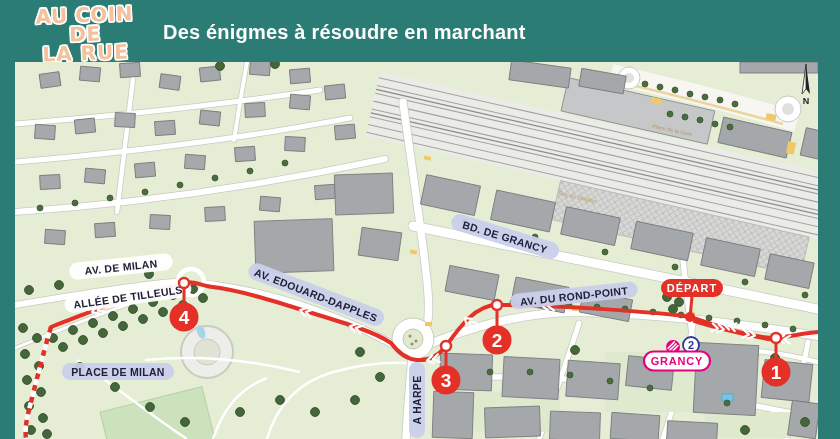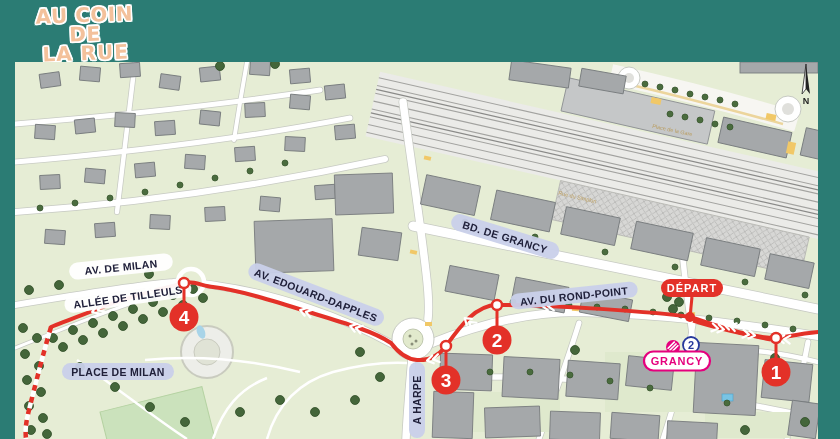--- a/index.html
+++ b/index.html
@@ -44,20 +44,21 @@
 </head>
 <body>
 
 <div class="stage">
 
   <div class="header">
     <div class="logo">
       <span class="l1">AU COIN DE</span>
       <span class="l2">LA RUE</span>
     </div>
+    <div class="title">Des énigmes à résoudre en marchant</div>
   </div>
 
   <div class="map">
   <svg width="803" height="377" viewBox="0 0 803 377">
     <defs>
       <pattern id="xh" width="7" height="7" patternUnits="userSpaceOnUse">
         <rect width="7" height="7" fill="#d7d7d5"></rect>
         <path d="M0,0 L7,7 M7,0 L0,7" stroke="#bcbcba" stroke-width="1"></path>
       </pattern>
       <circle id="tree" r="4.5"></circle>

